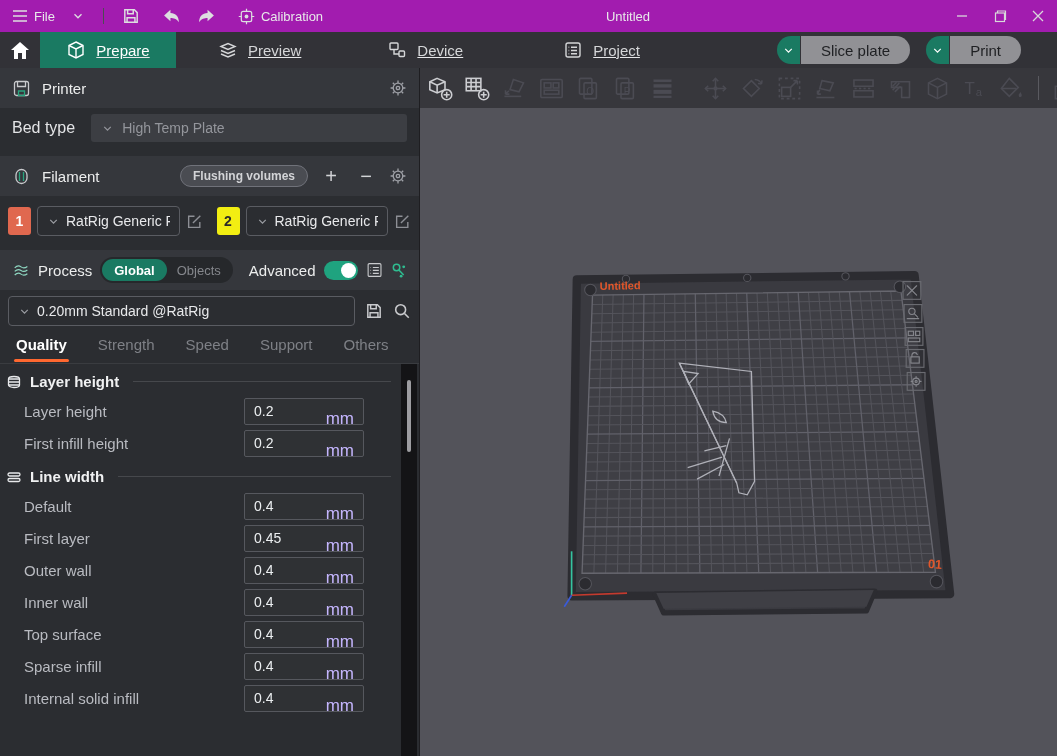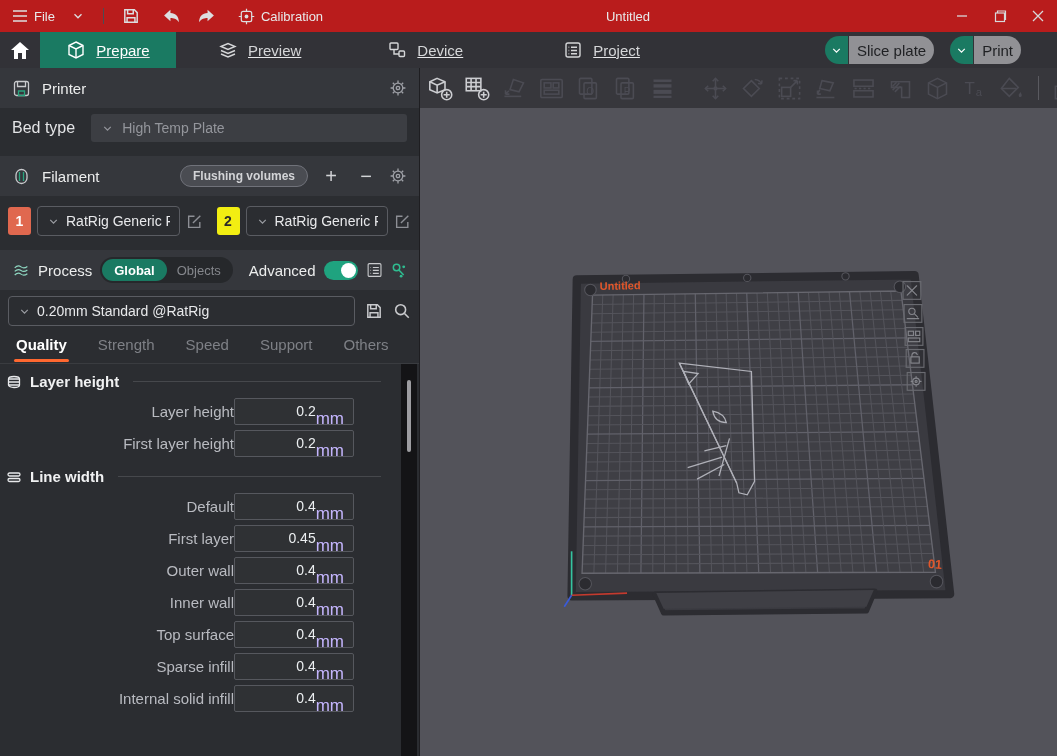--- a/index.html
+++ b/index.html
@@ -1,40 +1,40 @@
 <!DOCTYPE html>
 <html><head>
 <meta charset="utf-8">
 <style>
   * { margin:0; padding:0; box-sizing:border-box; }
   html,body { width:1057px; height:756px; overflow:hidden; }
   body { font-family:"Liberation Sans", sans-serif; background:#53535a; color:#e6e7e9; position:relative; }
   svg { display:block; }
 
   
-  .titlebar { height:32px; background:#b91c1c; display:flex; align-items:center; position:relative; }
+  .titlebar { height:32px; background:#a21caf; display:flex; align-items:center; position:relative; }
   .tb-btn { display:flex; align-items:center; gap:6px; padding:0 8px; height:100%; cursor:default; }
   .tb-label { font-size:13px; color:#e8e9ea; }
   .tb-sep { width:1px; height:16px; background:#4c4c52; margin:0 10px; }
   .tb-ico { color:#dddee0; }
   .tb-title { position:absolute; left:568px; width:120px; text-align:center; font-size:13px; color:#e8e9ea; }
   .win-controls { position:absolute; right:0; top:0; height:32px; display:flex; }
   .win-btn { width:38px; height:32px; display:flex; align-items:center; justify-content:center; color:#d8d8da; }
 
   
   .tabbar { height:36px; background:#323237; display:flex; align-items:stretch; position:relative;text-decoration:underline; }
   .home-btn { width:40px; display:flex; align-items:center; justify-content:center; }
   .main-tab { display:flex; align-items:center; gap:10px; padding:0 18px; font-size:15px; color:#d5d6d8; }
   .main-tab.active { background:#1A7A62; color:#fff; }
   .tab-ico { color:#d5d6d8; }
   .main-tab.active .tab-ico { color:#fff; }
   .action-btns { position:absolute; right:36px; top:4px; height:28px; display:flex; gap:16px; }
   .split-btn { display:flex; height:28px; }
   .split-arrow { width:23px; background:#1A7A62; border-radius:14px 0 0 14px; display:flex; align-items:center; justify-content:center; color:#fff; }
-  .split-main { background:#919195; color:#1f2023; font-size:15px; display:flex; align-items:center; justify-content:center; padding:0 8px; border-radius:0 14px 14px 0; margin-left:1px; }
+  .split-main { background:#919195; color:#1f2023; font-size:15px; display:flex; align-items:center; justify-content:center; padding:0 20px; border-radius:0 14px 14px 0; margin-left:1px; }
 
   
   .content { display:flex; height:688px; }
   .sidebar { width:420px; flex-shrink:0; background:#2b2d31; display:flex; flex-direction:column; border-right:1px solid #1e1e21; }
   .viewport { flex:1; position:relative; background:#53535a; display:flex; flex-direction:column; }
 
   
   .side-header { height:40px; flex-shrink:0; background:#35373c; display:flex; align-items:center; padding:0 12px; gap:11px; }
   .side-header .hd-title { font-size:15px; color:#eceded; }
   .hd-spacer { flex:1; }
@@ -71,21 +71,21 @@
 
   .preset-row { margin:6px 8px 0 8px; gap:10px; }
   .preset-row .combo { flex:1; }
 
   .ptabs { height:38px; flex-shrink:0; display:flex; align-items:center; padding-left:16px; gap:31px; border-bottom:1px solid #3a3c40; }
   .ptab { font-size:15px; color:#7e8086; position:relative; }
   .ptab.active { color:#ffffff; font-weight:bold; }
   .ptab.active::after { content:""; position:absolute; left:-2px; right:-2px; bottom:-9px; height:3px; border-radius:2px; background:#FF6830; }
 
   .settings-scroll { flex:1; position:relative; overflow:hidden; }
-  .settings-body { position:absolute; left:0; top:0; right:28px;text-align:right; }
+  .settings-body { position:absolute; left:0; top:0; right:18px; }
   .s-head { display:flex; align-items:center; padding:9px 10px 5px 6px; gap:8px; }
   .s-ico { color:#e8e9eb; flex-shrink:0; }
   .s-title { font-size:15px; font-weight:bold; color:#f0f1f2; white-space:nowrap; }
   .s-div { flex:1; height:1px; background:#46484c; margin-left:6px; }
   .set-row { height:32px; display:flex; align-items:center; }
   .set-label { flex:1; padding-left:24px; font-size:15px; color:#b9bbc1; white-space:nowrap; }
   .inputbox { width:120px; height:27px; margin-right:37px; background:#2f3134; border:1px solid #56585e; border-radius:2px; display:flex; align-items:center; padding:0 9px; }
   .inputbox .val { flex:1; font-size:14px; color:#eceff1; }
   .inputbox .unit { font-size:17px; color:#c4b5fd;margin-top:16px; }
 
@@ -427,21 +427,21 @@
 
   <div class="set-row">
     <span class="set-label">Layer height</span>
     <span class="inputbox">
       <span class="val">0.2</span>
       <span class="unit">mm</span>
     </span>
   </div>
 
   <div class="set-row">
-    <span class="set-label">First layer height</span>
+    <span class="set-label">First infill height</span>
     <span class="inputbox">
       <span class="val">0.2</span>
       <span class="unit">mm</span>
     </span>
   </div>
 
   <div class="s-head">
     <svg class="s-ico" width="16" height="16" viewBox="0 0 16 16">
               <use href="#sym-lines"></use>
             </svg>

